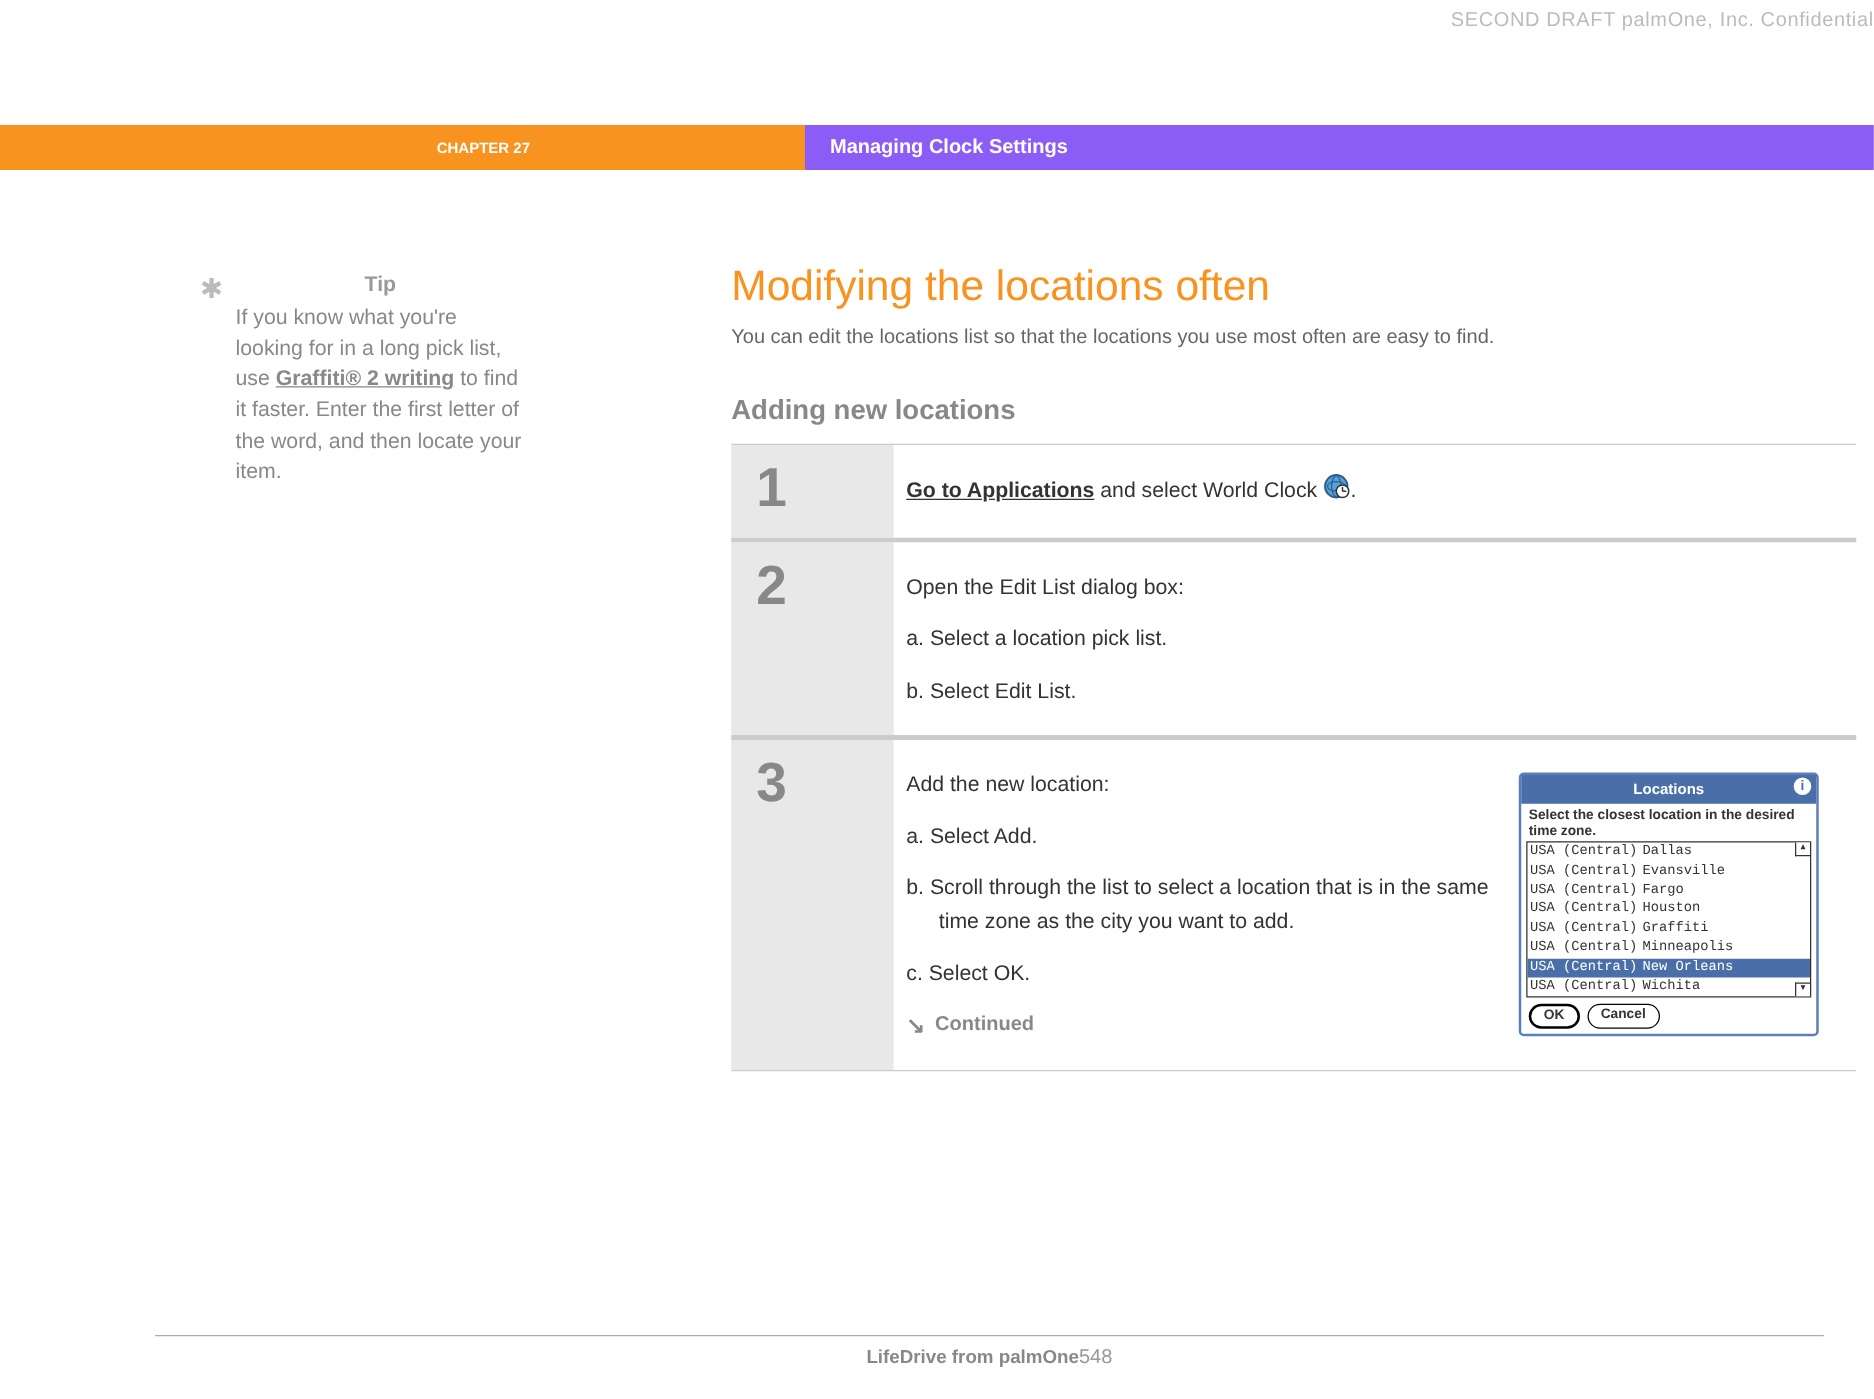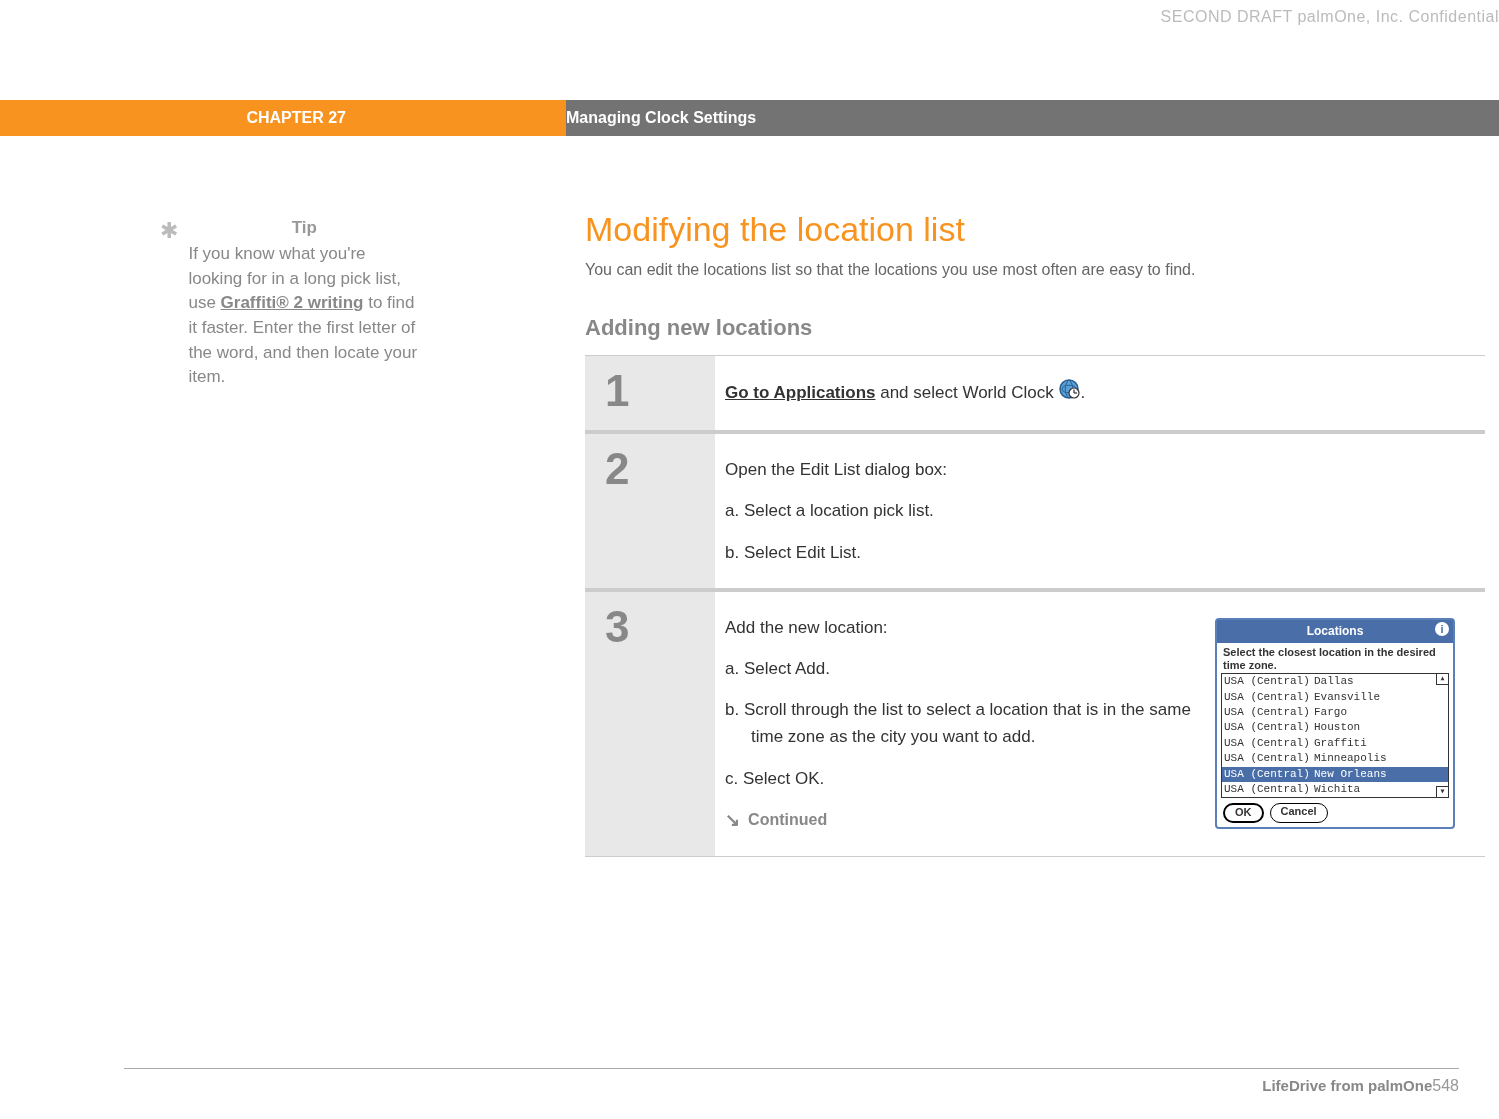--- a/index.html
+++ b/index.html
@@ -26,35 +26,36 @@
     top: 100px;
     left: 0;
     right: 0;
     height: 36px;
     display: flex;
   }
   .chapter-block {
     background: #f7931e;
     color: #fff;
     font-weight: bold;
-    font-size: 16px;
-    width: 566px;
+    font-size: 12px;
+    width: 644px;
     display: flex;
     align-items: center;
     justify-content: flex-end;
     padding-right: 220px;
   }
   .title-block {
-    background: #737373;
+    background: #8b5cf6;
     color: #fff;
     font-weight: bold;
     font-size: 16px;
     flex: 1;
     display: flex;
     align-items: center;
+    padding-left: 20px;
   }
   .sidebar {
     position: absolute;
     left: 160px;
     top: 218px;
     width: 260px;
   }
   .tip-row { display: flex; align-items: flex-start; gap: 10px; }
   .tip-star {
     color: #bbb;
@@ -192,21 +193,21 @@
     font-size: 11px; background: #fff; font-family: Arial; font-weight: bold;
     line-height: 1.4;
   }
   .ss-btn.ok { background: #fff; border-width: 2px; }
   .footer {
     position: absolute;
     left: 124px;
     right: 40px;
     bottom: 24px;
     display: flex;
-    justify-content: flex-end;
+    justify-content: center;
     border-top: 1px solid #aaa;
     padding-top: 8px;
     color: #888;
     font-size: 15px;
     font-weight: bold;
   }
   .footer-right { color: #999; font-weight: normal; font-size: 16px;}
 </style>
 </head>
 <body>
@@ -224,21 +225,21 @@
     <div>
       <div class="tip-label">Tip</div>
       <div class="tip-body">
         <span>If you know what you're looking for in a long pick list, use </span><a href="#" class="tip-link">Graffiti® 2 writing</a><span> to find it faster. Enter the first letter of the word, and then locate your item.</span>
       </div>
     </div>
   </div>
 </div>
 
 <div class="main">
-  <div class="h1">Modifying the location list</div>
+  <div class="h1">Modifying the locations often</div>
   <div class="intro">You can edit the locations list so that the locations you use most often are easy to find.</div>
   <div class="h2">Adding new locations</div>
 
   <div class="steps-table">
 
     <div class="step-row">
       <div class="step-num">1</div>
       <div class="step-body">
         <div class="step-text">
           <p>

